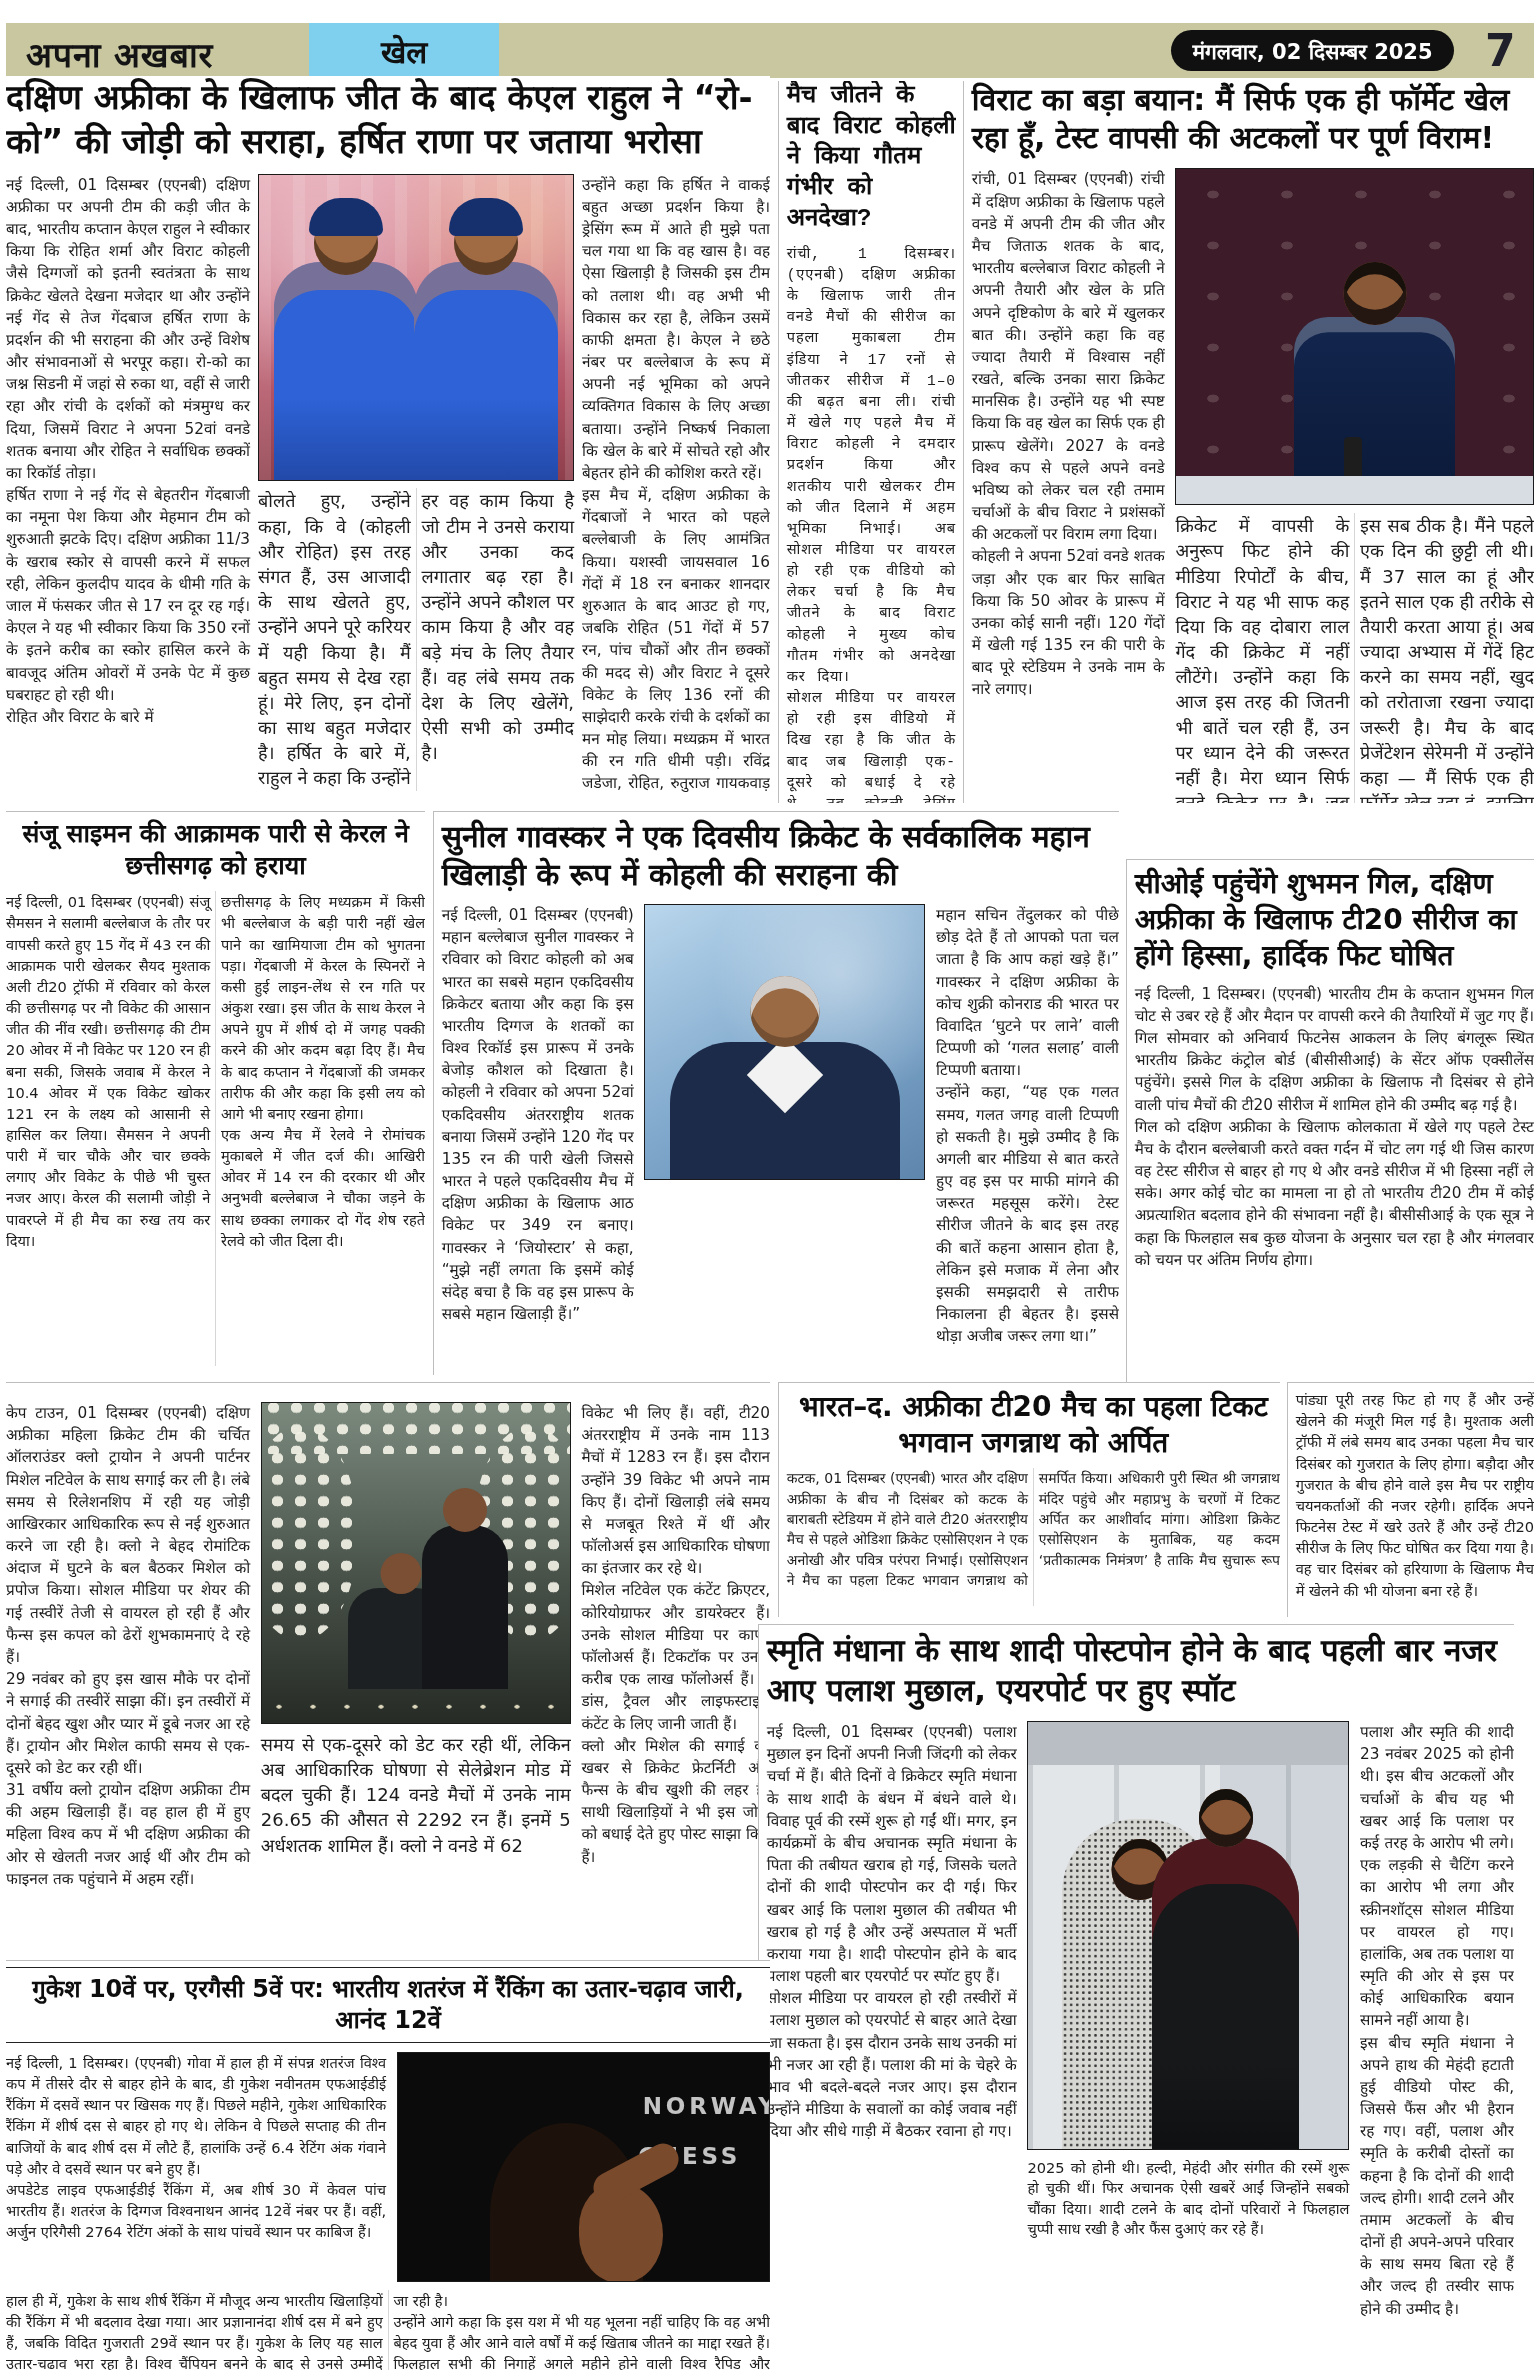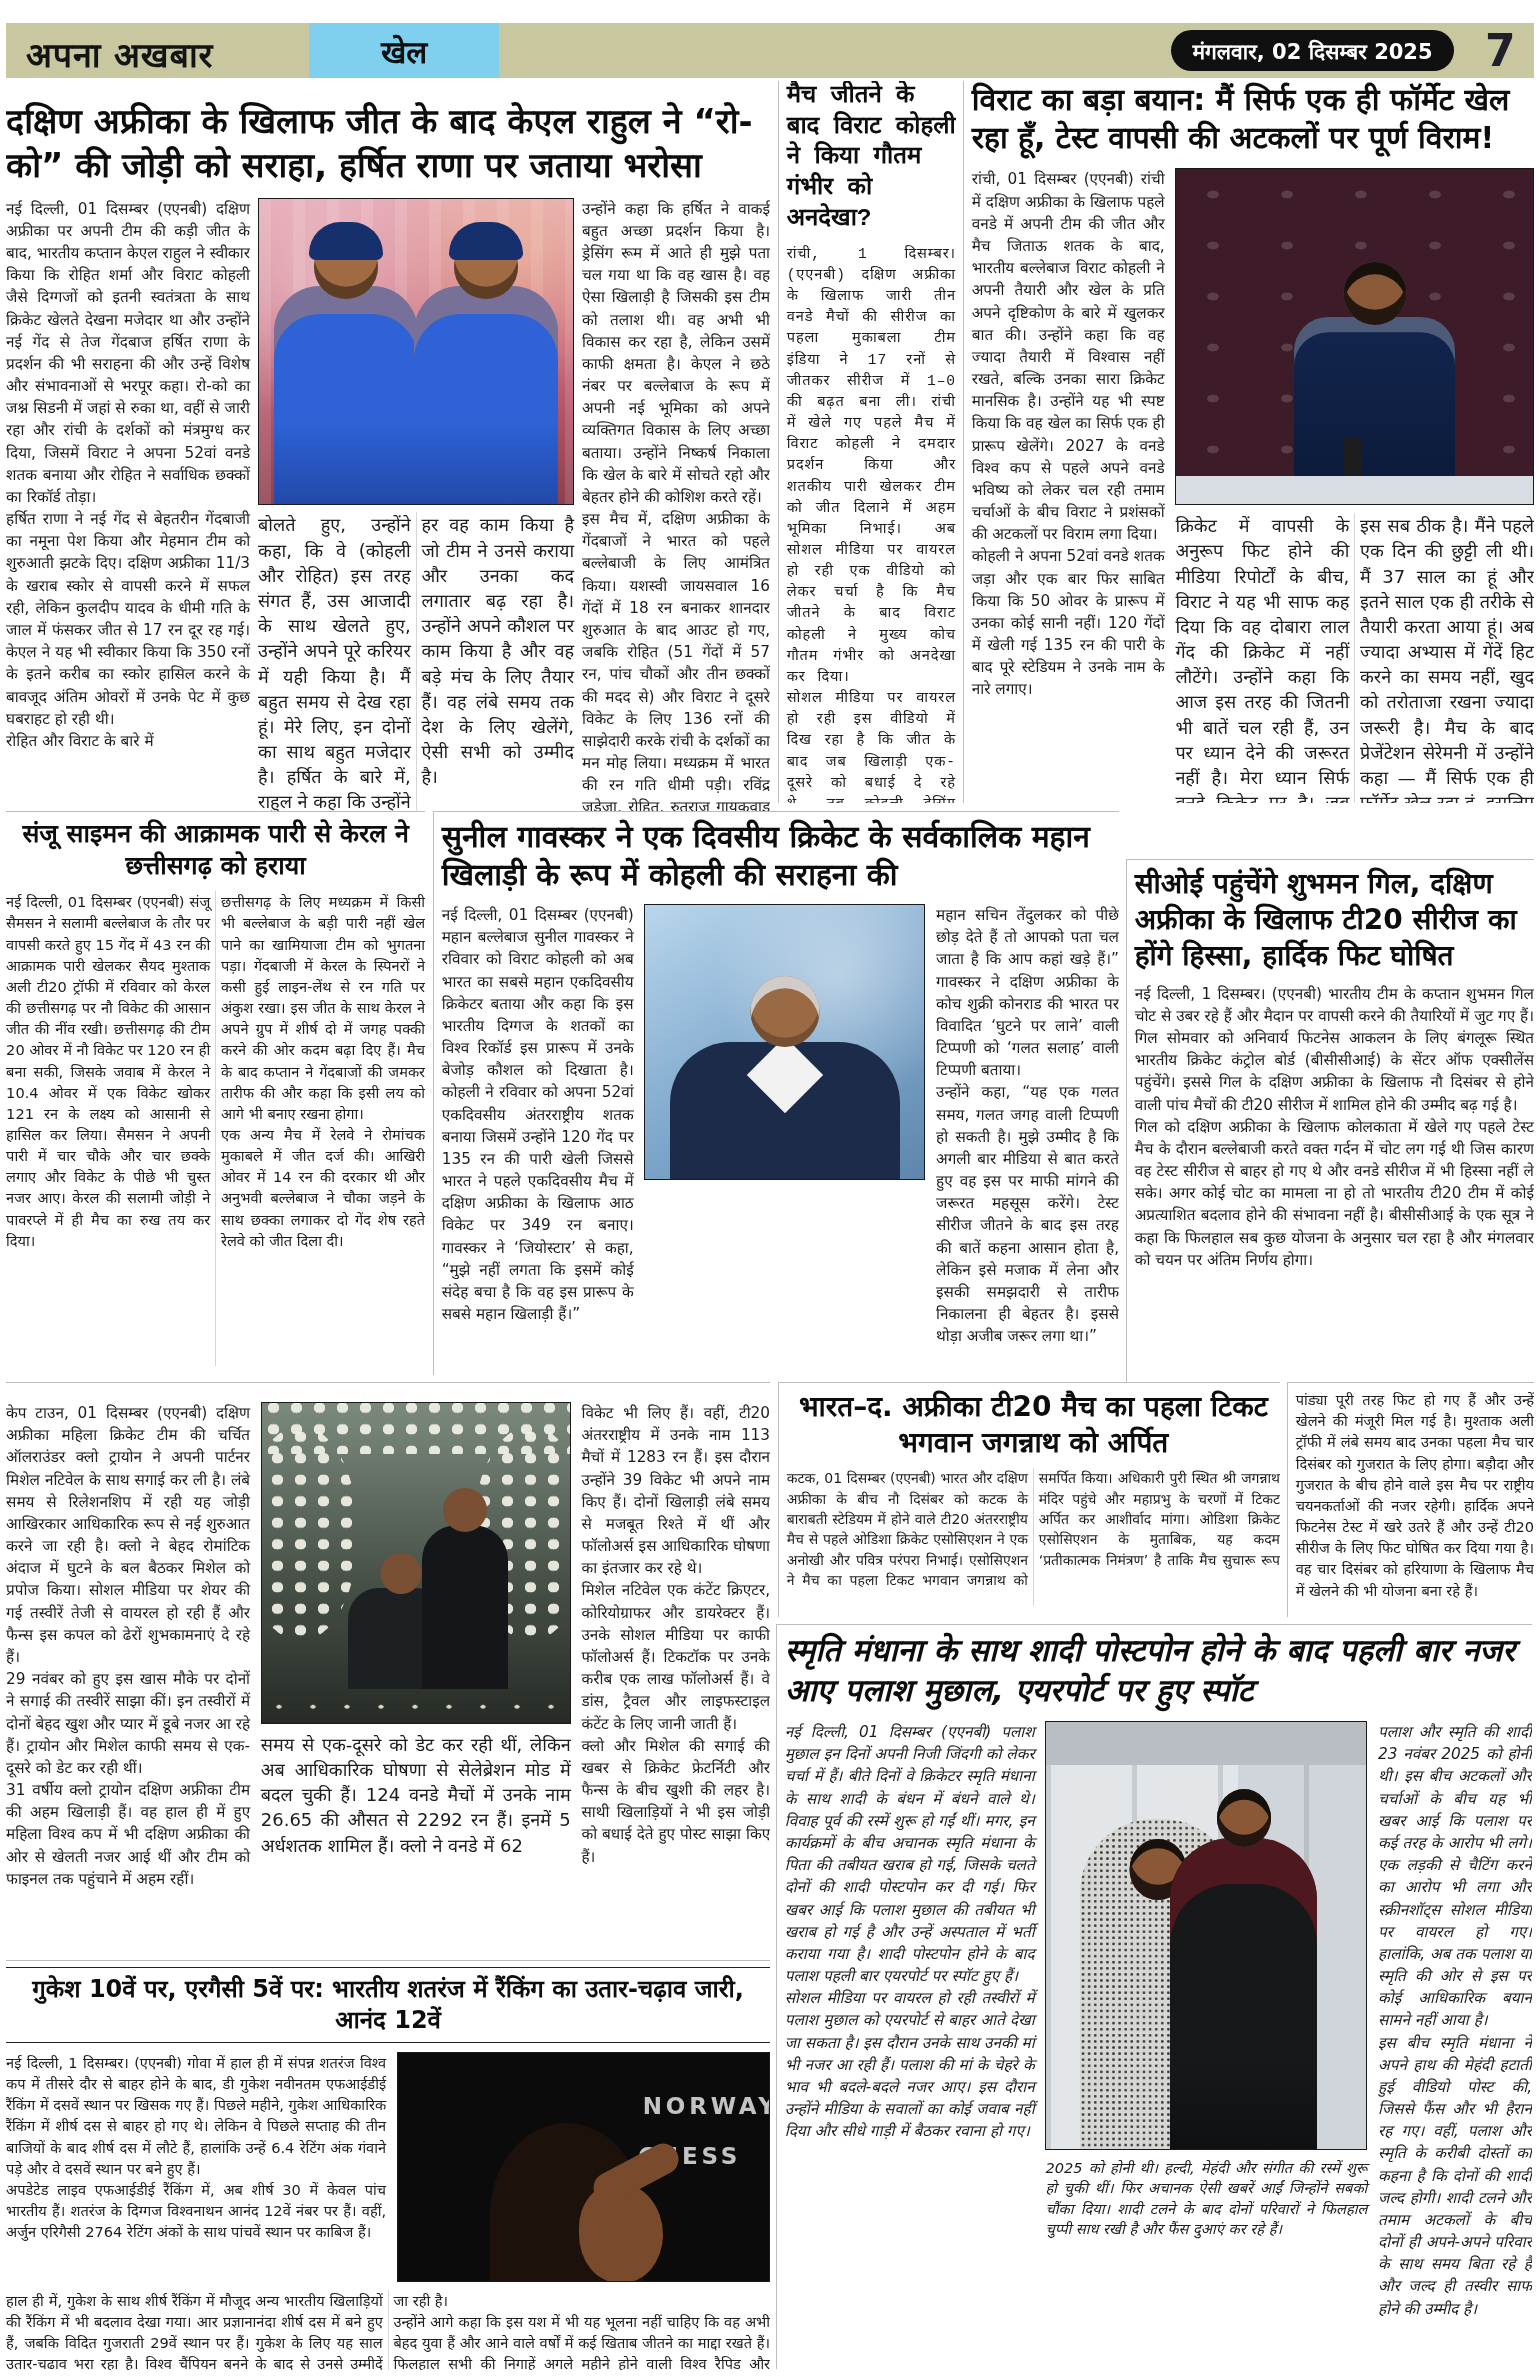--- a/index.html
+++ b/index.html
@@ -134,21 +134,21 @@
 
 <div class="page">
 
   <header class="masthead">
     <div class="paper-name">अपना अखबार</div>
     <div class="section-box">खेल</div>
     <div class="date-pill">मंगलवार, 02 दिसम्बर 2025</div>
     <div class="page-num">7</div>
   </header>
 
-  <article class="art" style="left:6.1px; top:100px; width:764px; height:718px;">
+  <article class="art" style="left:6.1px; top:76px; width:764px; height:718px;">
     <h1 class="hl" style="font-size:34px;">दक्षिण अफ्रीका के खिलाफ जीत के बाद केएल राहुल ने “रो-को” की जोड़ी को सराहा, हर्षित राणा पर जताया भरोसा</h1>
     <div class="row" style="margin-top:10.7px;gap:8px;">
       <div class="txt" style="width:244px;">नई दिल्ली, 01 दिसम्बर (एएनबी) दक्षिण अफ्रीका पर अपनी टीम की कड़ी जीत के बाद, भारतीय कप्तान केएल राहुल ने स्वीकार किया कि रोहित शर्मा और विराट कोहली जैसे दिग्गजों को इतनी स्वतंत्रता के साथ क्रिकेट खेलते देखना मजेदार था और उन्होंने नई गेंद से तेज गेंदबाज हर्षित राणा के प्रदर्शन की भी सराहना की और उन्हें विशेष और संभावनाओं से भरपूर कहा। रो-को का जश्न सिडनी में जहां से रुका था, वहीं से जारी रहा और रांची के दर्शकों को मंत्रमुग्ध कर दिया, जिसमें विराट ने अपना 52वां वनडे शतक बनाया और रोहित ने सर्वाधिक छक्कों का रिकॉर्ड तोड़ा।
 हर्षित राणा ने नई गेंद से बेहतरीन गेंदबाजी का नमूना पेश किया और मेहमान टीम को शुरुआती झटके दिए। दक्षिण अफ्रीका 11/3 के खराब स्कोर से वापसी करने में सफल रही, लेकिन कुलदीप यादव के धीमी गति के जाल में फंसकर जीत से 17 रन दूर रह गई। केएल ने यह भी स्वीकार किया कि 350 रनों के इतने करीब का स्कोर हासिल करने के बावजूद अंतिम ओवरों में उनके पेट में कुछ घबराहट हो रही थी।
 रोहित और विराट के बारे में</div>
       <div style="width:316px;">
         <div class="photo ph1">
           <div class="player left"></div>
           <div class="player right"></div>
         </div>
@@ -235,21 +235,21 @@
 मिशेल नटिवेल एक कंटेंट क्रिएटर, कोरियोग्राफर और डायरेक्टर हैं। उनके सोशल मीडिया पर काफी फॉलोअर्स हैं। टिकटॉक पर उनके करीब एक लाख फॉलोअर्स हैं। वे डांस, ट्रैवल और लाइफस्टाइल कंटेंट के लिए जानी जाती हैं।
 क्लो और मिशेल की सगाई की खबर से क्रिकेट फ्रेटर्निटी और फैन्स के बीच खुशी की लहर है। साथी खिलाड़ियों ने भी इस जोड़ी को बधाई देते हुए पोस्ट साझा किए हैं।</div>
     </div>
   </article>
 
   <article class="art bt bl" style="left:778px; top:1382px; width:502px; height:235px;">
     <h1 class="hl center" style="font-size:28px;">भारत–द. अफ्रीका टी20 मैच का पहला टिकट भगवान जगन्नाथ को अर्पित</h1>
     <div class="txt two-col" style="margin-top:7.7px; font-size:14px; height:138px;">कटक, 01 दिसम्बर (एएनबी) भारत और दक्षिण अफ्रीका के बीच नौ दिसंबर को कटक के बाराबती स्टेडियम में होने वाले टी20 अंतरराष्ट्रीय मैच से पहले ओडिशा क्रिकेट एसोसिएशन ने एक अनोखी और पवित्र परंपरा निभाई। एसोसिएशन ने मैच का पहला टिकट भगवान जगन्नाथ को समर्पित किया। अधिकारी पुरी स्थित श्री जगन्नाथ मंदिर पहुंचे और महाप्रभु के चरणों में टिकट अर्पित कर आशीर्वाद मांगा। ओडिशा क्रिकेट एसोसिएशन के मुताबिक, यह कदम ‘प्रतीकात्मक निमंत्रण’ है ताकि मैच सुचारू रूप से संपन्न हो और दर्शकों और खिलाड़ियों के लिए वातावरण शुभ बना रहे।</div>
   </article>
 
-  <article class="art bt bl" style="left:776px; top:1624px; width:756px; height:745px;font-style:italic;">
+  <article class="art bt bl" style="left:758px; top:1624px; width:756px; height:745px;">
     <h1 class="hl" style="font-size:31px;">स्मृति मंधाना के साथ शादी पोस्टपोन होने के बाद पहली बार नजर आए पलाश मुछाल, एयरपोर्ट पर हुए स्पॉट</h1>
     <div class="row" style="margin-top:10.7px;">
       <div class="txt" style="width:250px;">नई दिल्ली, 01 दिसम्बर (एएनबी) पलाश मुछाल इन दिनों अपनी निजी जिंदगी को लेकर चर्चा में हैं। बीते दिनों वे क्रिकेटर स्मृति मंधाना के साथ शादी के बंधन में बंधने वाले थे। विवाह पूर्व की रस्में शुरू हो गईं थीं। मगर, इन कार्यक्रमों के बीच अचानक स्मृति मंधाना के पिता की तबीयत खराब हो गई, जिसके चलते दोनों की शादी पोस्टपोन कर दी गई। फिर खबर आई कि पलाश मुछाल की तबीयत भी खराब हो गई है और उन्हें अस्पताल में भर्ती कराया गया है। शादी पोस्टपोन होने के बाद पलाश पहली बार एयरपोर्ट पर स्पॉट हुए हैं।
 सोशल मीडिया पर वायरल हो रही तस्वीरों में पलाश मुछाल को एयरपोर्ट से बाहर आते देखा जा सकता है। इस दौरान उनके साथ उनकी मां भी नजर आ रही हैं। पलाश की मां के चेहरे के भाव भी बदले-बदले नजर आए। इस दौरान उन्होंने मीडिया के सवालों का कोई जवाब नहीं दिया और सीधे गाड़ी में बैठकर रवाना हो गए।</div>
       <div style="width:322px;">
         <div class="photo ph5">
           <div class="hoodie"></div>
           <div class="jacket"></div>
         </div>
         <div class="txt small" style="font-size:14.6px;">2025 को होनी थी। हल्दी, मेहंदी और संगीत की रस्में शुरू हो चुकी थीं। फिर अचानक ऐसी खबरें आईं जिन्होंने सबको चौंका दिया। शादी टलने के बाद दोनों परिवारों ने फिलहाल चुप्पी साध रखी है और फैंस दुआएं कर रहे हैं।</div>

